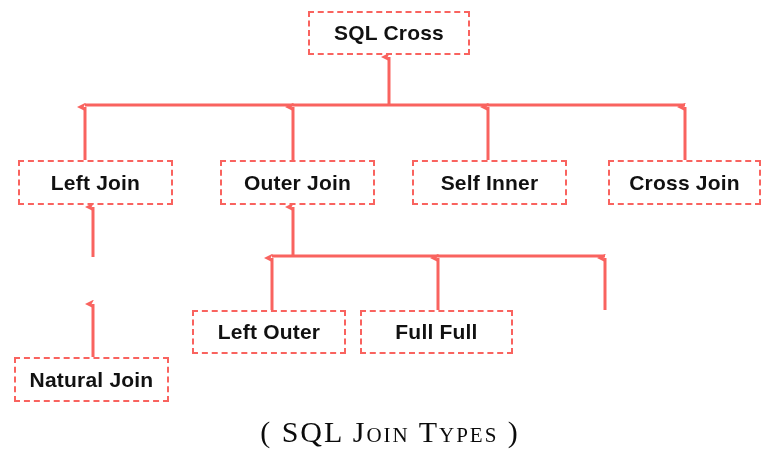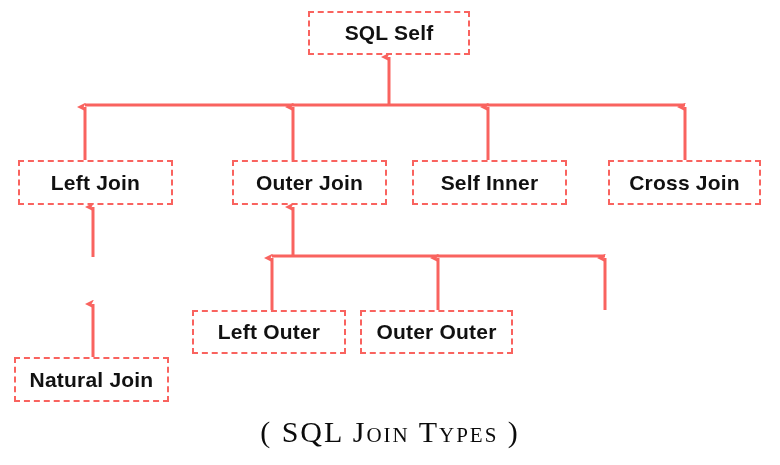--- a/index.html
+++ b/index.html
@@ -78,27 +78,27 @@
     <line x1="93" y1="257" x2="93" y2="207" stroke="#f9635f" stroke-width="3" marker-end="url(#arrowUp)"></line>
     <line x1="93" y1="357" x2="93" y2="304" stroke="#f9635f" stroke-width="3" marker-end="url(#arrowUp)"></line>
 
     <line x1="272" y1="256" x2="605" y2="256" stroke="#f9635f" stroke-width="3"></line>
     <line x1="293" y1="256" x2="293" y2="207" stroke="#f9635f" stroke-width="3" marker-end="url(#arrowUp)"></line>
     <line x1="272" y1="310" x2="272" y2="258" stroke="#f9635f" stroke-width="3" marker-end="url(#arrowUp)"></line>
     <line x1="438" y1="310" x2="438" y2="258" stroke="#f9635f" stroke-width="3" marker-end="url(#arrowUp)"></line>
     <line x1="605" y1="310" x2="605" y2="258" stroke="#f9635f" stroke-width="3" marker-end="url(#arrowUp)"></line>
   </svg>
 
-  <div class="node" id="node-root" style="left: 308px; top: 11px; width: 162px; height: 44px;">SQL Self</div>
+  <div class="node" id="node-root" style="left: 308px; top: 11px; width: 162px; height: 44px;">SQL Cross</div>
 
   <div class="node" id="node-inner" style="left: 18px; top: 160px; width: 155px; height: 45px;">Left Join</div>
-  <div class="node" id="node-outer" style="left: 232px; top: 160px; width: 155px; height: 45px;">Outer Join</div>
+  <div class="node" id="node-outer" style="left: 220px; top: 160px; width: 155px; height: 45px;">Outer Join</div>
   <div class="node" id="node-self" style="left: 412px; top: 160px; width: 155px; height: 45px;">Self Inner</div>
   <div class="node" id="node-cross" style="left: 608px; top: 160px; width: 153px; height: 45px;">Cross Join</div>
 
   <div class="node" id="node-natural" style="left: 14px; top: 357px; width: 155px; height: 45px;">Natural Join</div>
 
   <div class="node" id="node-left_outer" style="left: 192px; top: 310px; width: 154px; height: 44px;">Left Outer</div>
-  <div class="node" id="node-full_outer" style="left: 360px; top: 310px; width: 153px; height: 44px;">Outer Outer</div>
+  <div class="node" id="node-full_outer" style="left: 360px; top: 310px; width: 153px; height: 44px;">Full Full</div>
 
   <div class="caption">( SQL Join Types )</div>
 
 </div>
 
 </body></html>

